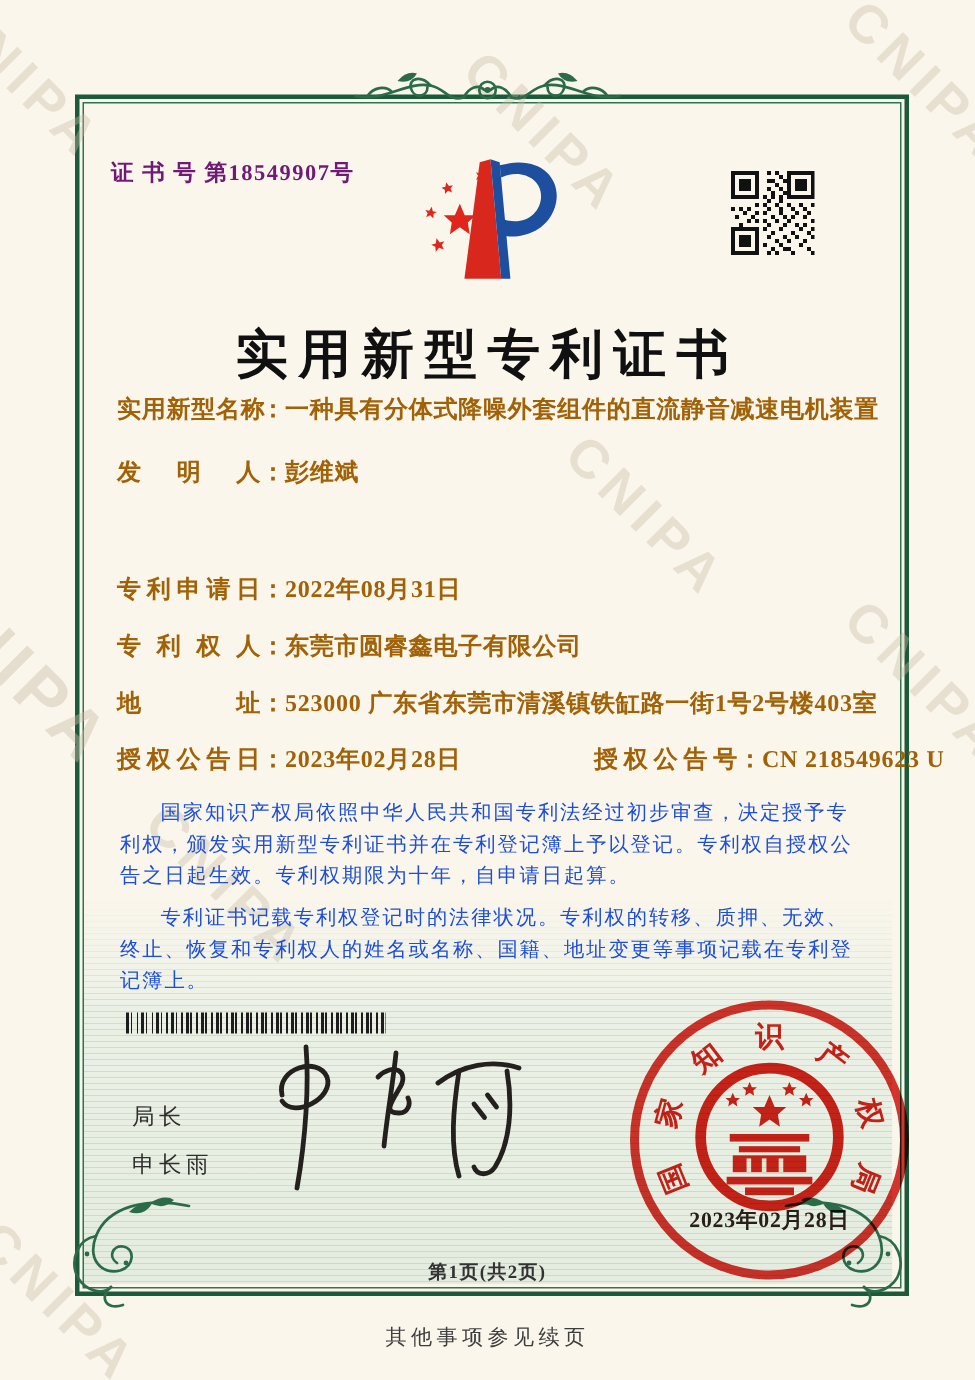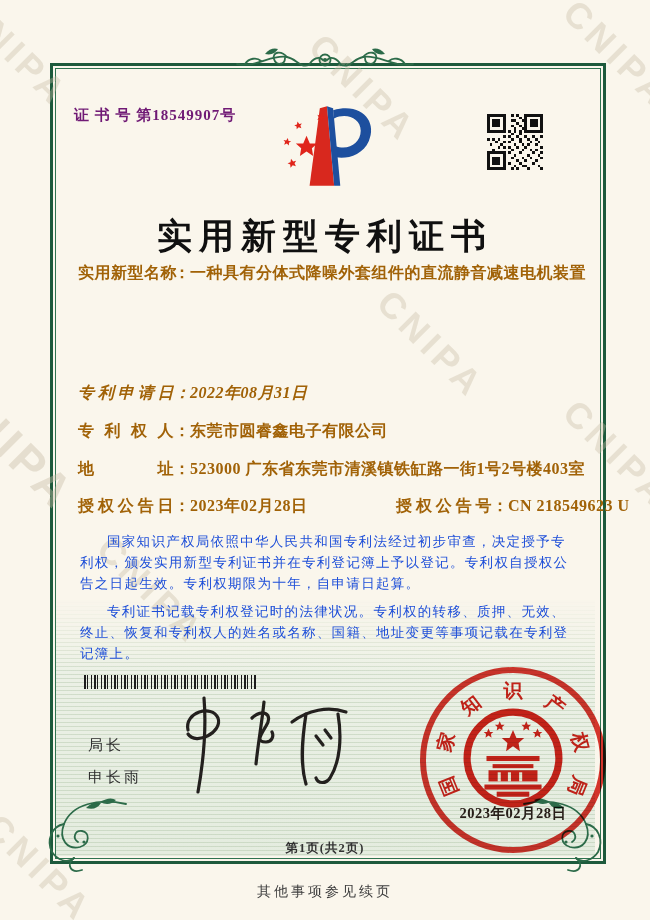--- a/index.html
+++ b/index.html
@@ -192,21 +192,24 @@
           M8,18h1v1h-1z M10,19h1v1h-1z M12,18h1v1h-1z M14,19h1v1h-1z M15,20h1v1h-1z M17,18h1v1h-1z M19,19h1v1h-1z M20,20h1v1h-1z M9,20h1v1h-1z M11,20h1v1h-1z M13,19h1v1h-1z"></path>
       </g>
     </svg>
   </div>
 
   <h1 class="title" style="margin:16px;">实用新型专利证书</h1>
 
   <div class="row" style="top:263px;">
     <span class="lbl">实用新型名称</span><span class="colon">：</span><span class="val">一种具有分体式降噪外套组件的直流静音减速电机装置</span>
   </div>
-  <div class="row" style="top:383px;font-style:italic;">
+  <div class="row" style="top:305px;">
+    <span class="lbl">发明人</span><span class="colon">：</span><span class="val">彭维斌</span>
+  </div>
+  <div class="row" style="top:383px;">
     <span class="lbl">专利申请日</span><span class="colon">：</span><span class="val">2022年08月31日</span>
   </div>
   <div class="row" style="top:421px;">
     <span class="lbl">专利权人</span><span class="colon">：</span><span class="val">东莞市圆睿鑫电子有限公司</span>
   </div>
   <div class="row" style="top:459px;">
     <span class="lbl">地址</span><span class="colon">：</span><span class="val">523000 广东省东莞市清溪镇铁缸路一街1号2号楼403室</span>
   </div>
   <div class="row" style="top:496px;">
     <span class="lbl">授权公告日</span><span class="colon">：</span><span class="val">2023年02月28日</span>

